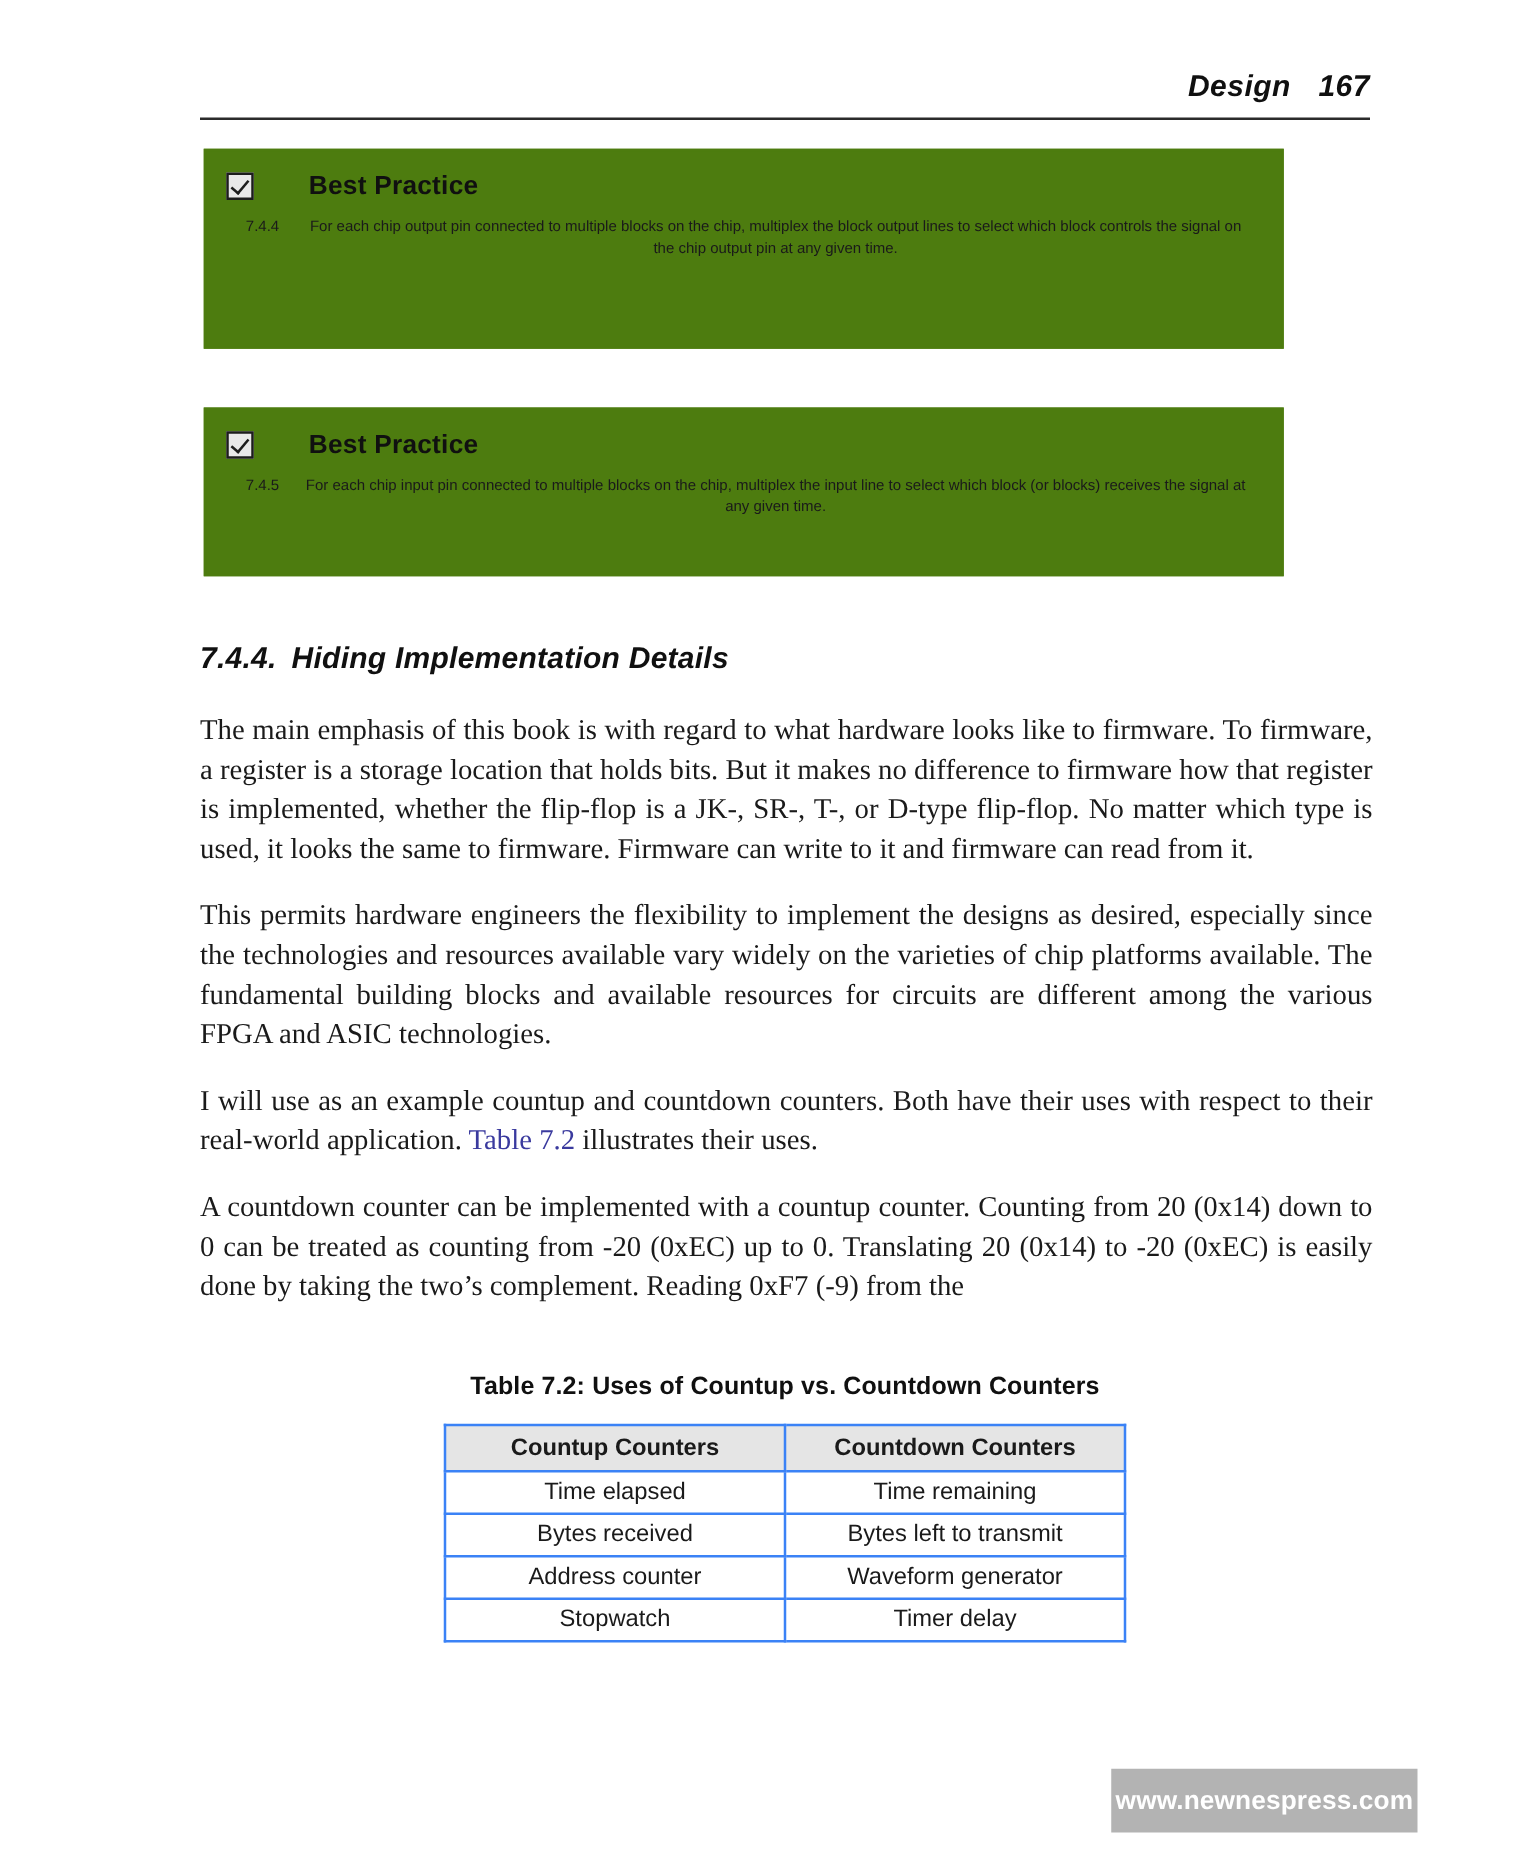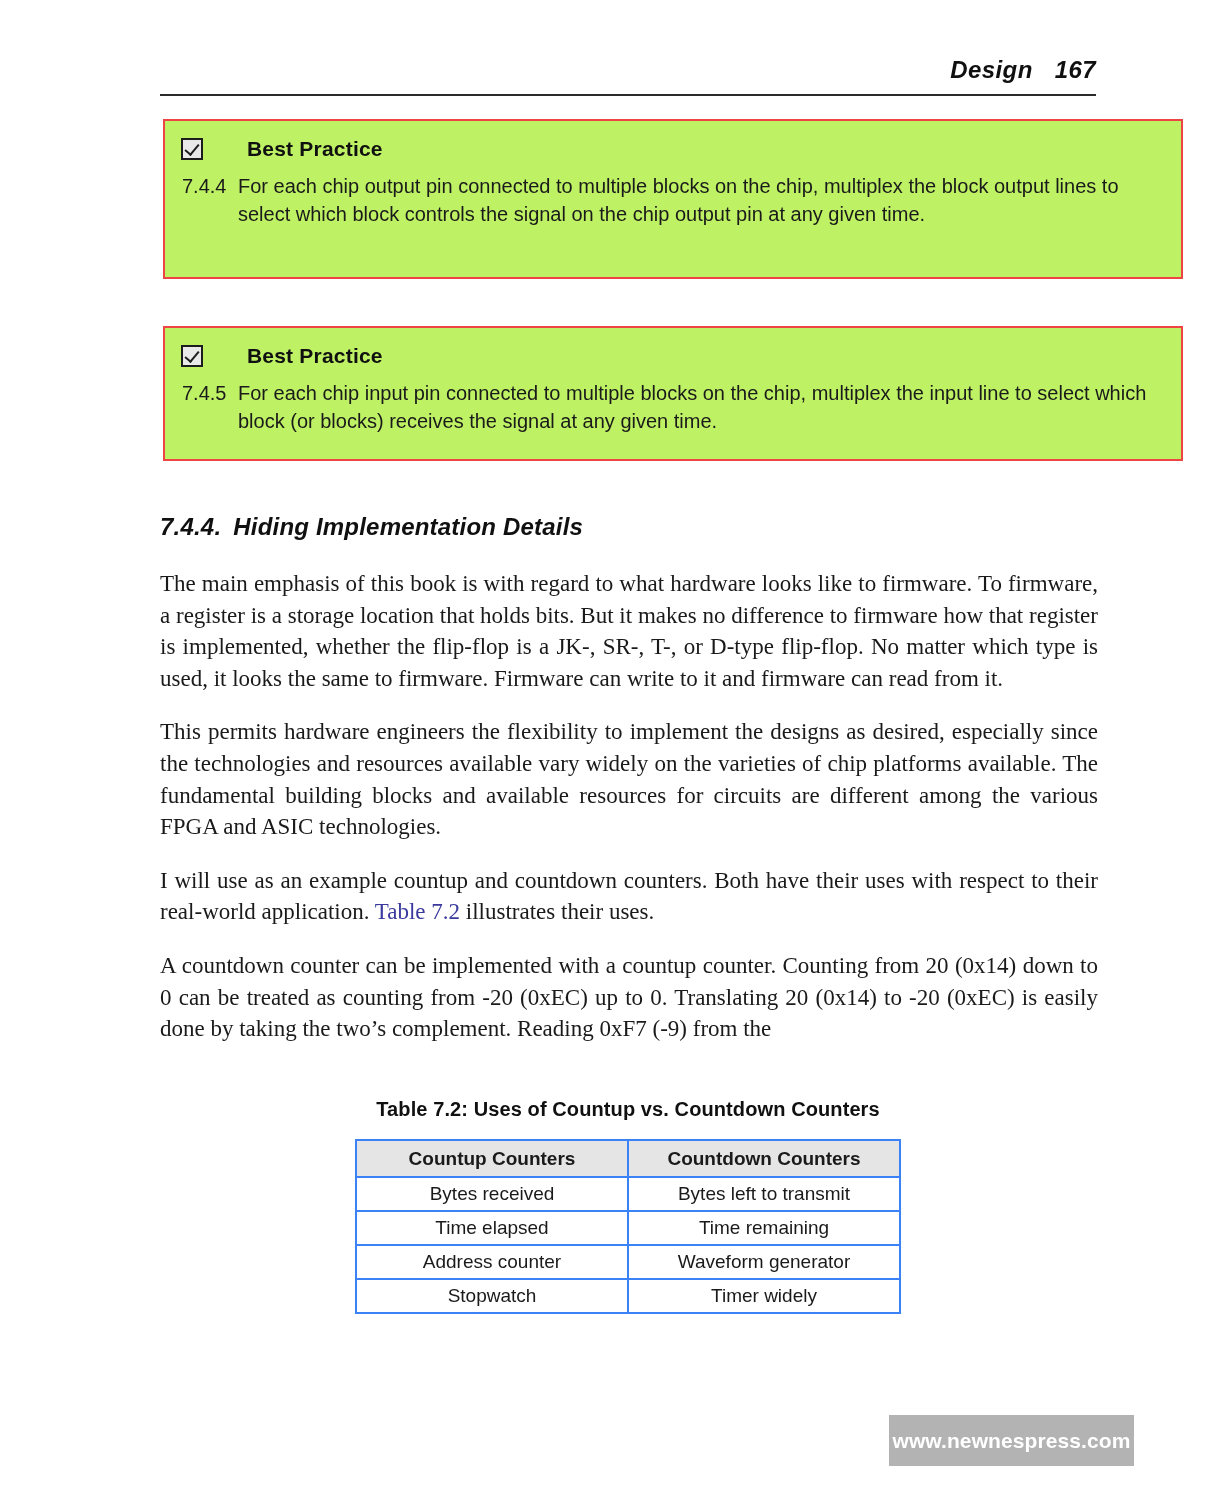--- a/index.html
+++ b/index.html
@@ -48,24 +48,24 @@
     top: 94px;
     width: 936px;
     height: 0;
     border-top: 2px solid #2b2b2b;
   }
 
   
   .bp-box {
     position: absolute;
     left: 163px;
-    width: 1020px;
+    width: 864px;
     box-sizing: border-box;
-    border: 2px solid #ef4444;
-    background: #bef264;
+    border: 2px solid #4d7c0f;
+    background: #4d7c0f;
     font-family: "Liberation Sans", "DejaVu Sans", sans-serif;
   }
   .bp-box.box1 { top: 119px; height: 160px; }
   .bp-box.box2 { top: 326px; height: 135px; }
 
   .bp-titlerow {
     display: flex;
     align-items: center;
     padding: 16px 0 0 16px;
   }
@@ -93,23 +93,24 @@
     margin-left: 44px;
     font-weight: bold;
     font-size: 21px;
     letter-spacing: 0.2px;
     color: #101010;
     white-space: nowrap;
   }
   .bp-body {
     display: flex;
     padding: 12px 22px 0 17px;
-    font-size: 20px;
+    font-size: 12px;
     line-height: 1.38;
     color: #1a1a1a;
+    text-align: center;
   }
   .bp-num {
     flex: 0 0 auto;
     width: 56px;
     white-space: nowrap;
   }
   .bp-text {
     flex: 1 1 auto;
   }
 
@@ -260,34 +261,34 @@
   <div class="tbl-wrap">
     <table class="t72">
       <thead>
         <tr>
           <th>Countup Counters</th>
           <th>Countdown Counters</th>
         </tr>
       </thead>
       <tbody>
         <tr>
+          <td>Time elapsed</td>
+          <td>Time remaining</td>
+        </tr>
+        <tr>
           <td>Bytes received</td>
           <td>Bytes left to transmit</td>
         </tr>
         <tr>
-          <td>Time elapsed</td>
-          <td>Time remaining</td>
-        </tr>
-        <tr>
           <td>Address counter</td>
           <td>Waveform generator</td>
         </tr>
         <tr>
           <td>Stopwatch</td>
-          <td>Timer widely</td>
+          <td>Timer delay</td>
         </tr>
       </tbody>
     </table>
   </div>
 
   <div class="footer-badge">
     <span class="fb-text">www.newnespress.com</span>
   </div>
 
 </div>

